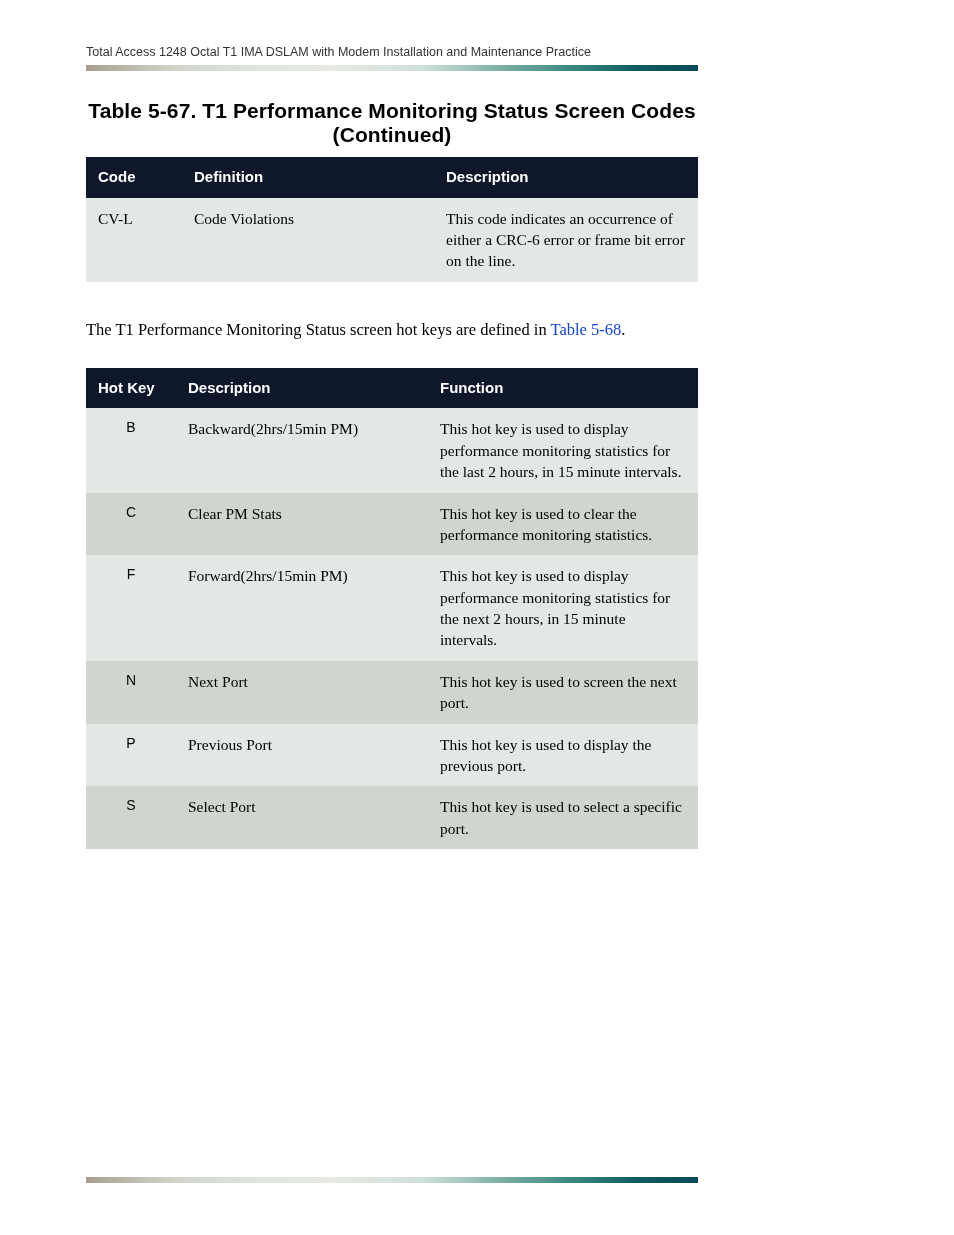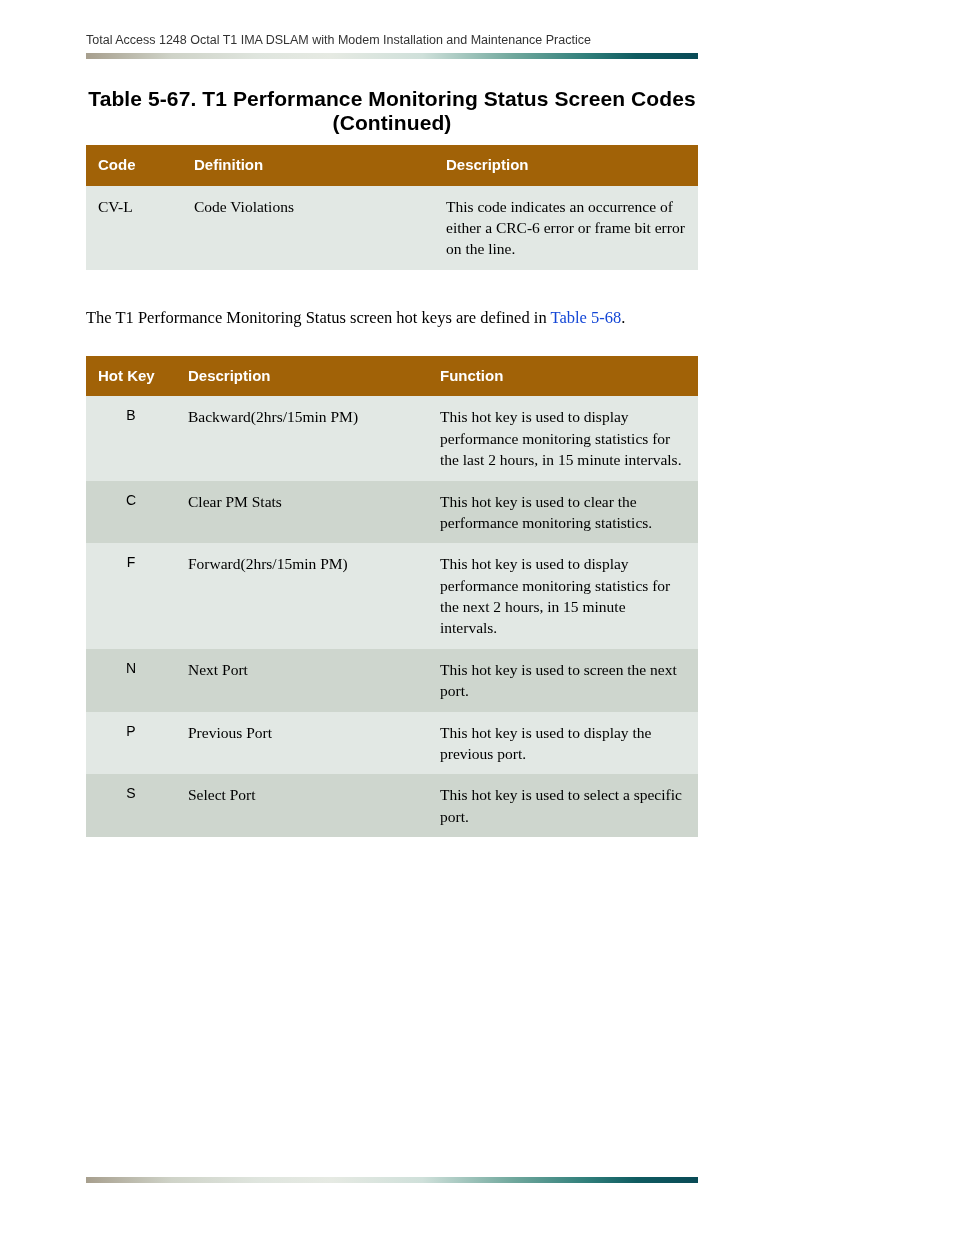--- a/index.html
+++ b/index.html
@@ -8,21 +8,21 @@
       padding: 0;
       width: 954px;
       background: #fff;
       font-family: Georgia, "Times New Roman", serif;
       color: #000;
     }
     .page {
       width: 784px;
       min-height: 1235px;
       position: relative;
-      padding: 33px 86px 60px 86px;
+      padding: 45px 86px 60px 86px;
     }
     .running-header {
       font-family: Arial, Helvetica, sans-serif;
       font-size: 12.5px;
       color: #333;
       margin-bottom: 6px;
     }
     .header-rule {
       height: 6px;
       width: 100%;
@@ -62,21 +62,21 @@
       margin: 14px 0 10px 0;
       letter-spacing: 0.1px;
     }
     table {
       width: 100%;
       border-collapse: collapse;
       font-size: 15.5px;
       line-height: 1.38;
     }
     thead th {
-      background: #a16207;
+      background: #0f172a;
       color: #fff;
       font-family: Arial, Helvetica, sans-serif;
       font-weight: 700;
       font-size: 15px;
       text-align: left;
       padding: 10px 10px 10px 12px;
     }
     tbody td {
       padding: 10px 12px 10px 12px;
       vertical-align: top;

